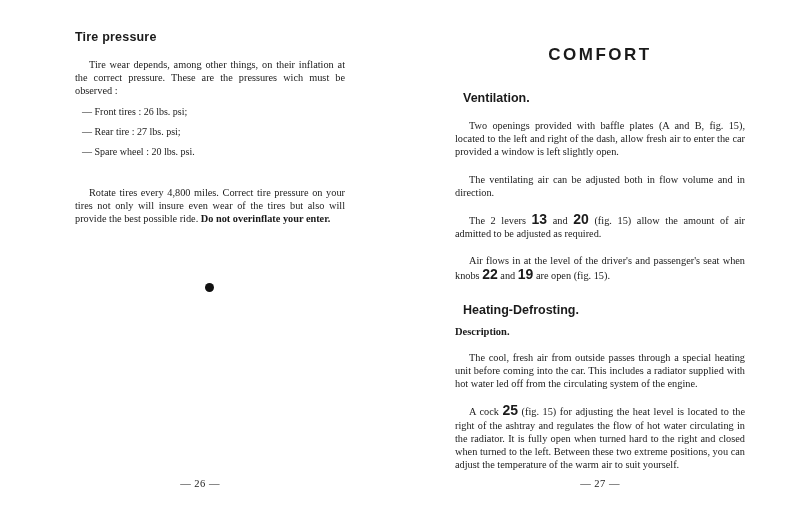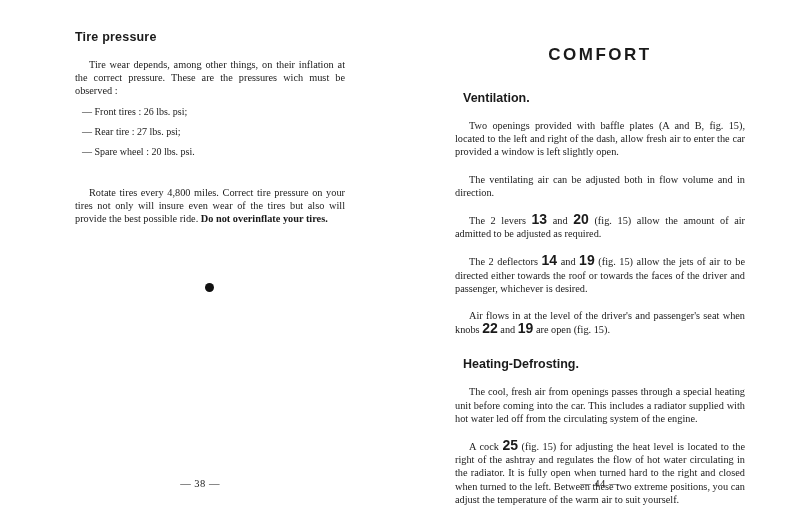--- a/index.html
+++ b/index.html
@@ -124,51 +124,51 @@
     <p class="body-text">Tire wear depends, among other things, on their inflation at the correct pressure.   These are the pressures wich must be observed :</p>
 
     <ul class="bullet-list">
       <li>— Front tires : 26 lbs. psi;</li>
       <li>— Rear tire : 27 lbs. psi;</li>
       <li>— Spare wheel : 20 lbs. psi.</li>
     </ul>
 
     <div class="spacer-sm"></div>
 
-    <p class="body-text"><span>Rotate tires every 4,800 miles.   Correct tire pressure on your tires not only will insure even wear of the tires but also will provide the best possible ride.   </span><span class="bold">Do not overinflate your tires.</span></p>
+    <p class="body-text"><span>Rotate tires every 4,800 miles.   Correct tire pressure on your tires not only will insure even wear of the tires but also will provide the best possible ride.   </span><span class="bold">Do not overinflate your enter.</span></p>
 
   </div>
 
   <div class="figure-dot"></div>
 
-  <div class="folio folio-left">—  38  —</div>
+  <div class="folio folio-left">—  26  —</div>
 </div>
 
 <div class="page page-right">
   <div class="col-right">
 
     <h2 class="chapter-title">COMFORT</h2>
 
     <h3 class="sub-head">Ventilation.</h3>
 
     <p class="body-text">Two openings provided with baffle plates (A and B, fig. 15), located to the left and right of the dash, allow fresh air to enter the car provided a window is left slightly open.</p>
     <p class="body-text">The ventilating air can be adjusted both in flow volume and in direction.</p>
 
     <p class="body-text"><span>The 2 levers </span><span class="sans-bold">13</span><span> and </span><span class="sans-bold">20</span><span> (fig. 15) allow the amount of air admitted to be adjusted as required.</span></p>
 
-    <p class="body-text"><span>The 2 deflectors </span><span class="sans-bold">14</span><span> and </span><span class="sans-bold">19</span><span> (fig. 15) allow the jets of air to be directed either towards the roof or towards the faces of the driver and passenger, whichever is desired.</span></p>
 
     <p class="body-text"><span>Air flows in at the level of the driver's and passenger's seat when knobs </span><span class="sans-bold">22</span><span> and </span><span class="sans-bold">19</span><span> are open (fig. 15).</span></p>
 
     <div class="spacer-md"></div>
 
     <h3 class="sub-head">Heating-Defrosting.</h3>
 
+    <h4 class="minor-head">Description.</h4>
 
-    <p class="body-text">The cool, fresh air from openings passes through a special heating unit before coming into the car.   This includes a radiator supplied with hot water led off from the circulating system of the engine.</p>
+    <p class="body-text">The cool, fresh air from outside passes through a special heating unit before coming into the car.   This includes a radiator supplied with hot water led off from the circulating system of the engine.</p>
 
     <p class="body-text"><span>A cock </span><span class="sans-bold">25</span><span> (fig. 15) for adjusting the heat level is located to the right of the ashtray and regulates the flow of hot water circulating in the radiator.   It is fully open when turned hard to the right and closed when turned to the left.   Between these two extreme positions, you can adjust the temperature of the warm air to suit yourself.</span></p>
 
 
   </div>
 
-  <div class="folio folio-right">—  44  —</div>
+  <div class="folio folio-right">—  27  —</div>
 </div>
 
 </body></html>

